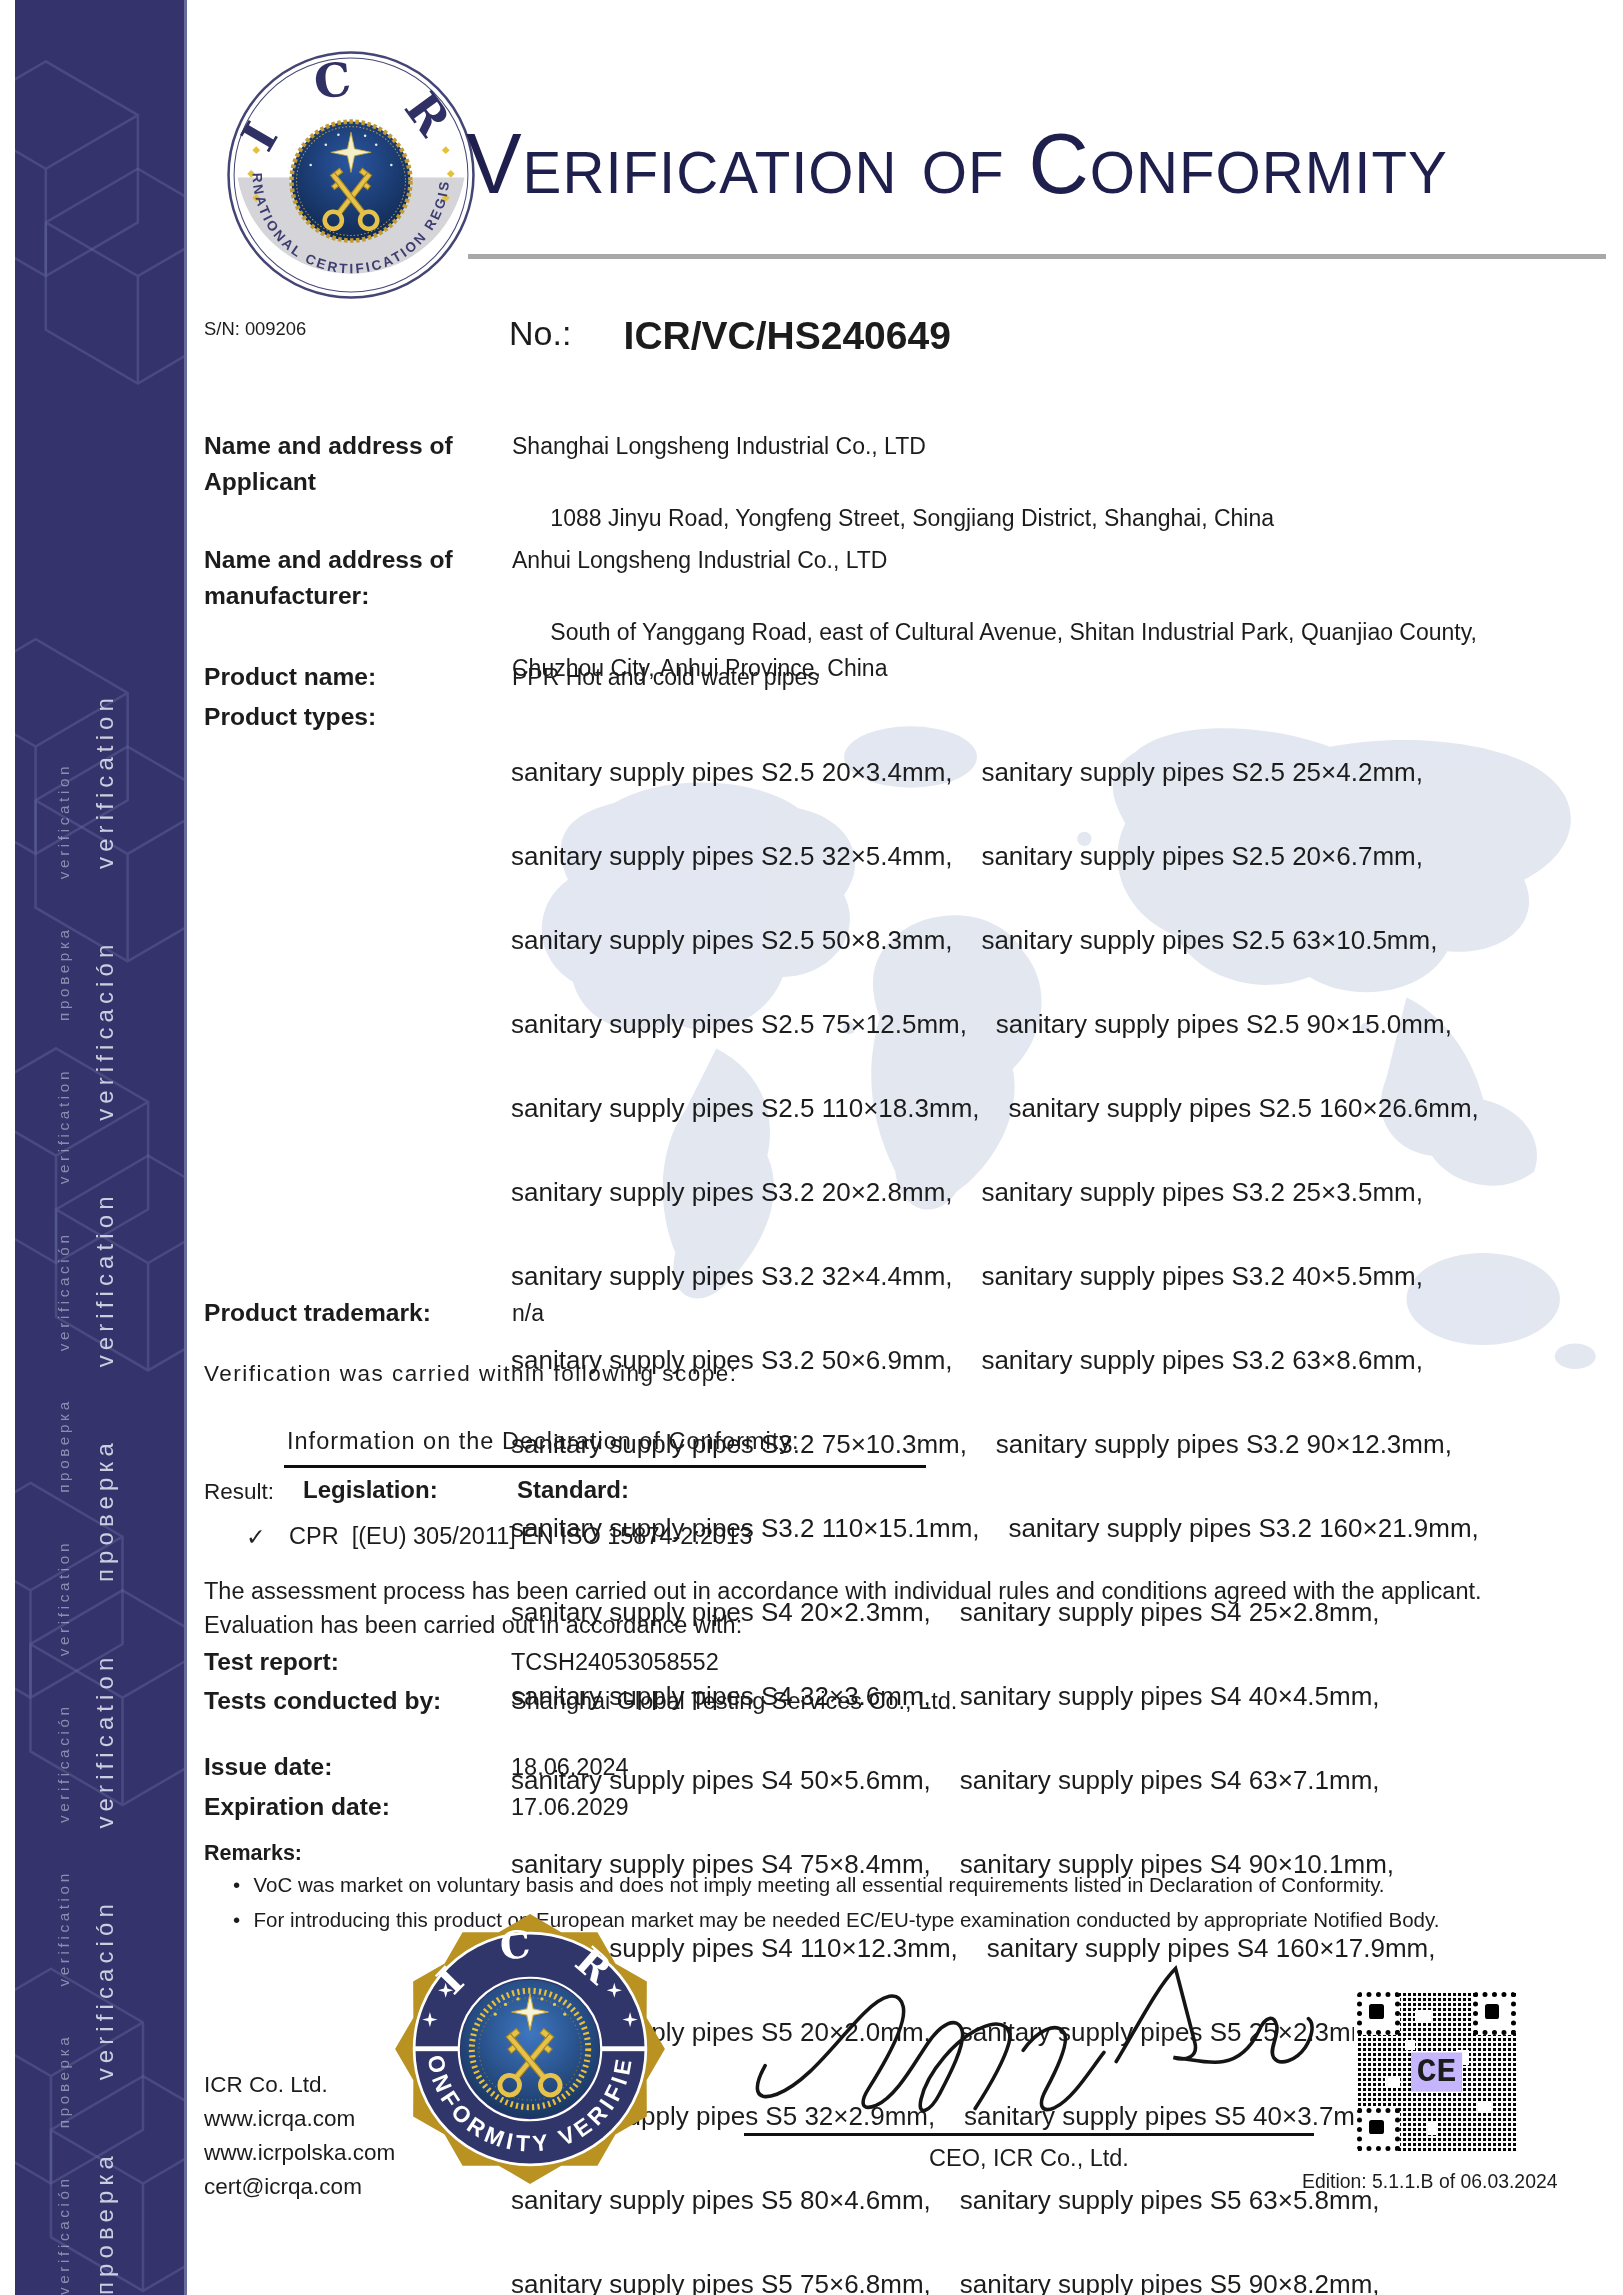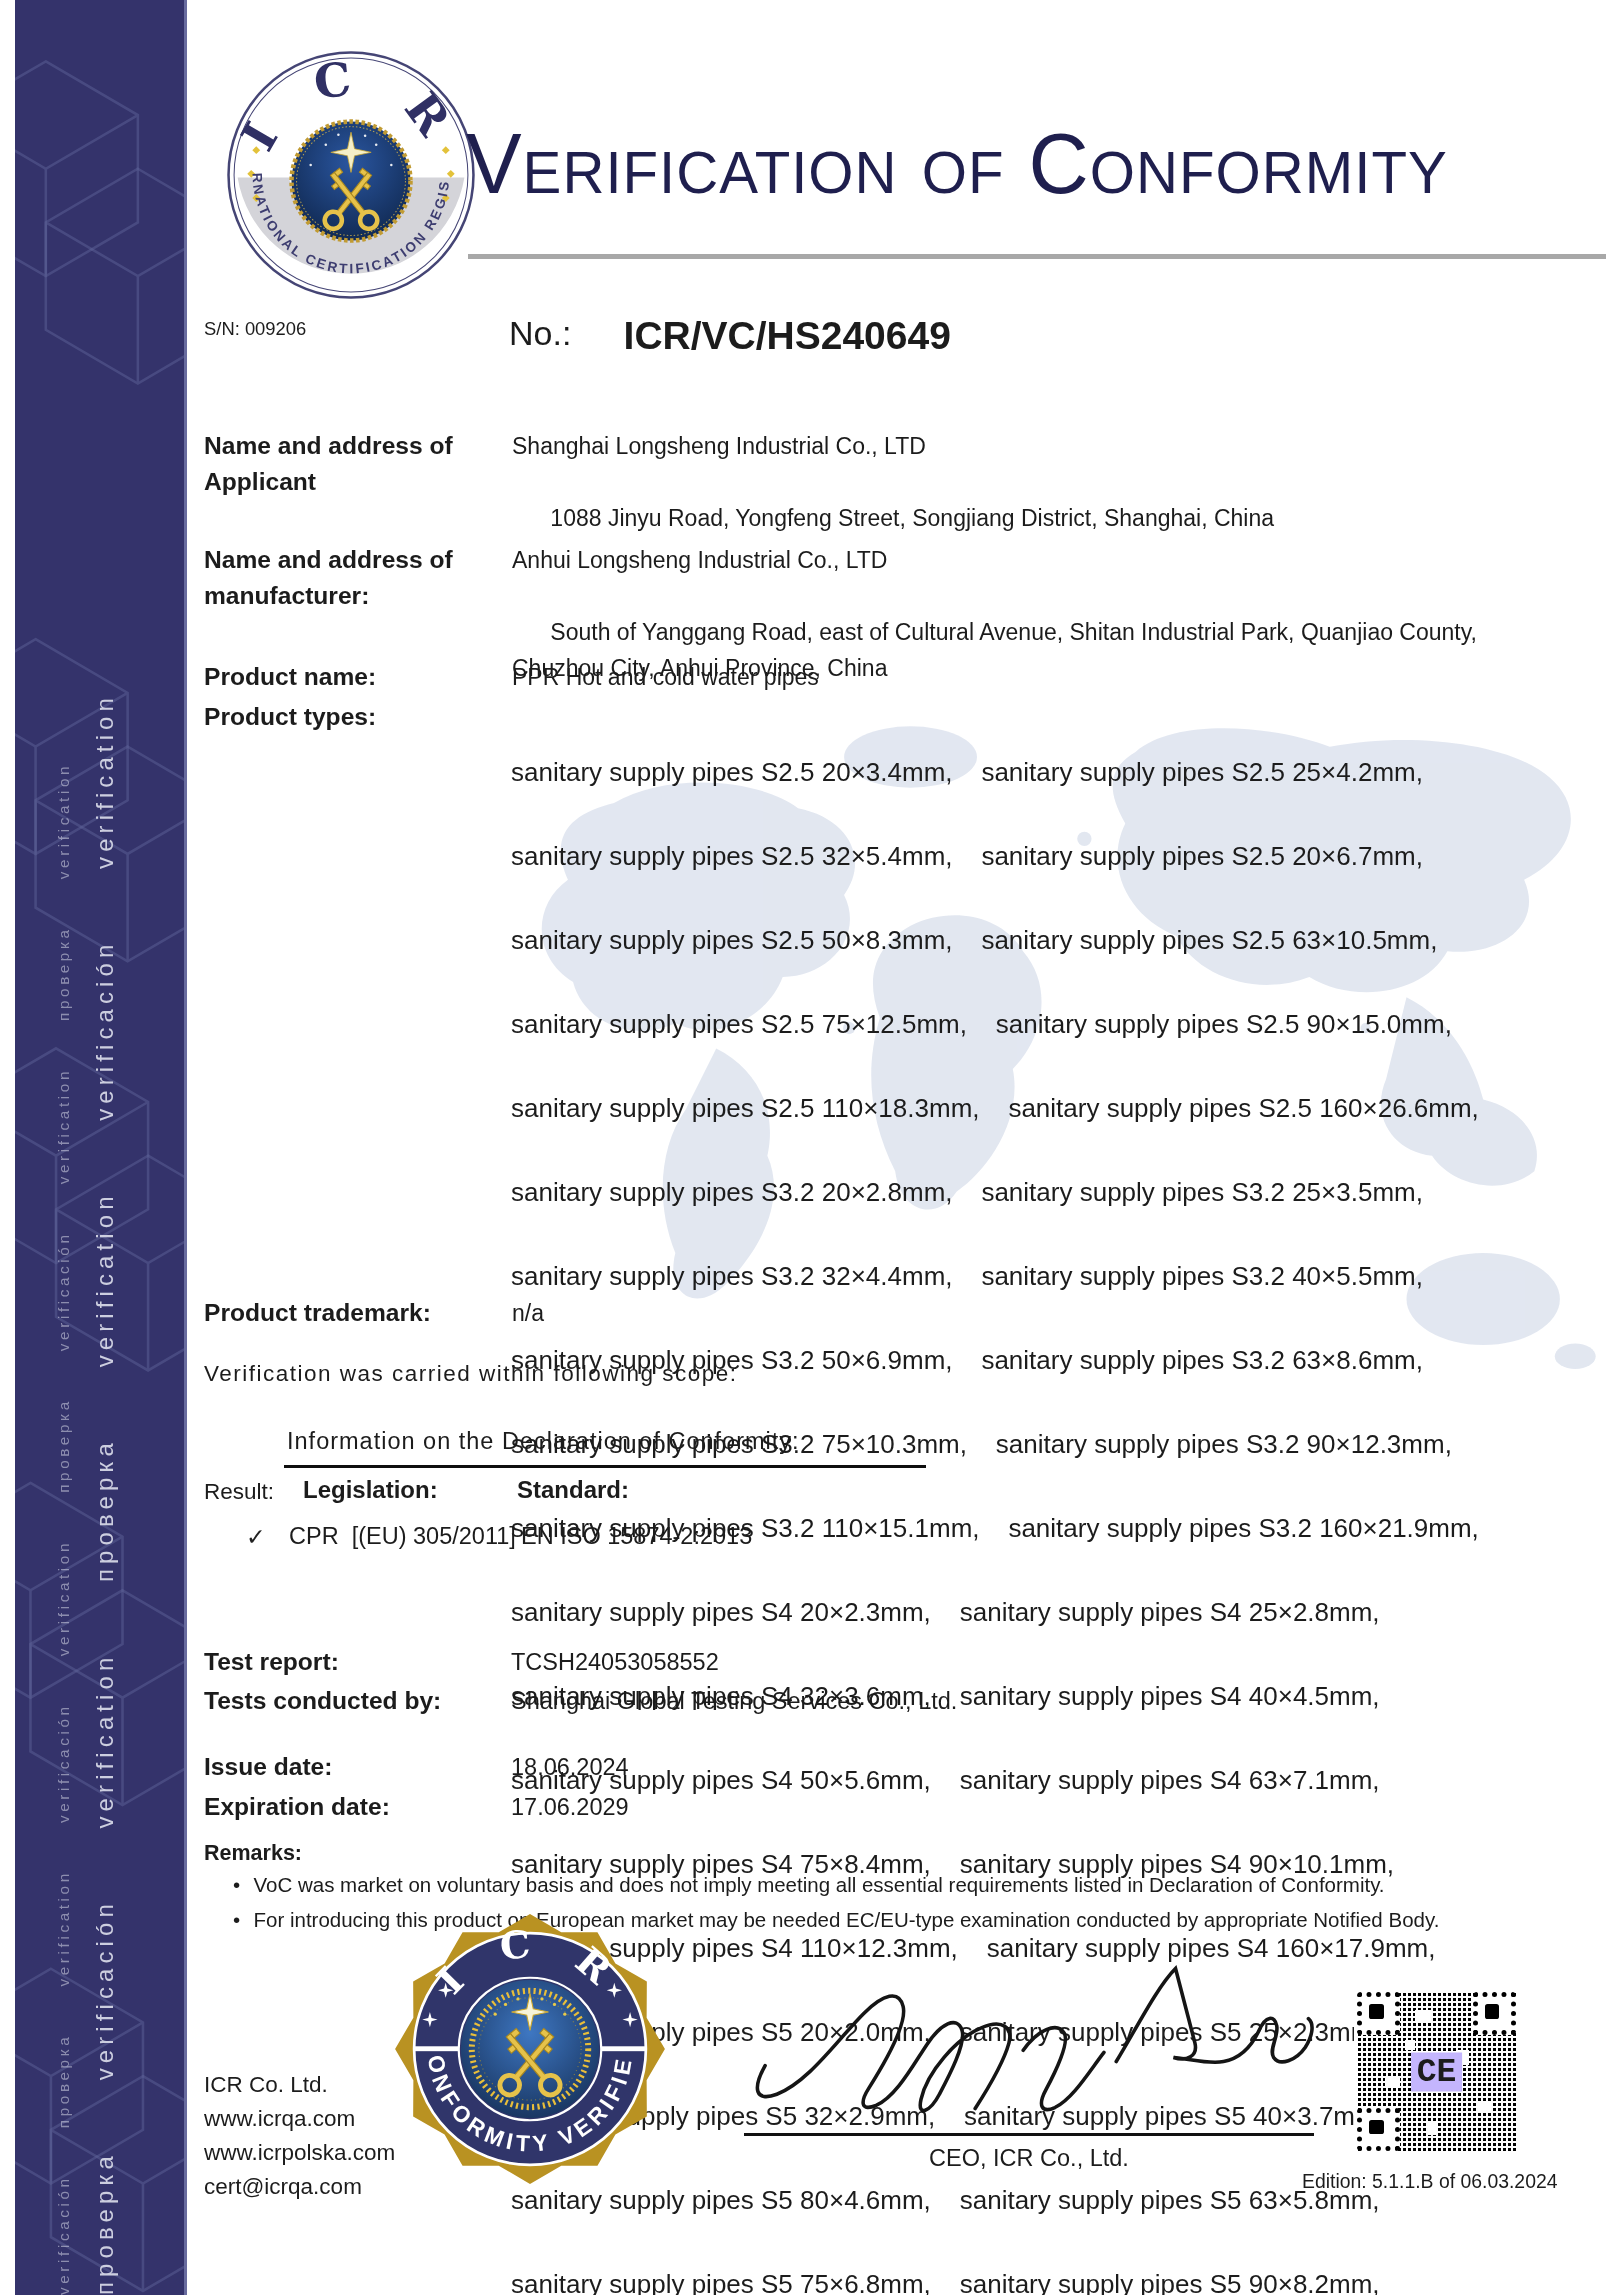--- a/index.html
+++ b/index.html
@@ -230,20 +230,24 @@
 
   <div class="decl-head">Information on the Declaration of Conformity:</div>
   <div class="decl-underline"></div>
   <div class="col-result">Result:</div>
   <div class="col-leg">Legislation:</div>
   <div class="col-std">Standard:</div>
   <div class="chk">✓</div>
   <div class="leg-val">CPR  [(EU) 305/2011]</div>
   <div class="std-val">EN ISO 15874-2:2013</div>
 
+  <div class="para">
+    <span>The assessment process has been carried out in accordance with individual rules and conditions agreed with the applicant.</span><br>
+    <span>Evaluation has been carried out in accordance with:</span>
+  </div>
 
   <div class="lab2" style="top:1648px">Test report:</div>
   <div class="val2" style="top:1649px">TCSH24053058552</div>
   <div class="lab2" style="top:1687px">Tests conducted by:</div>
   <div class="val2" style="top:1688px">Shanghai Global Testing Services Co., Ltd.</div>
   <div class="lab2" style="top:1753px">Issue date:</div>
   <div class="val2" style="top:1754px">18.06.2024</div>
   <div class="lab2" style="top:1793px">Expiration date:</div>
   <div class="val2" style="top:1794px">17.06.2029</div>
 

